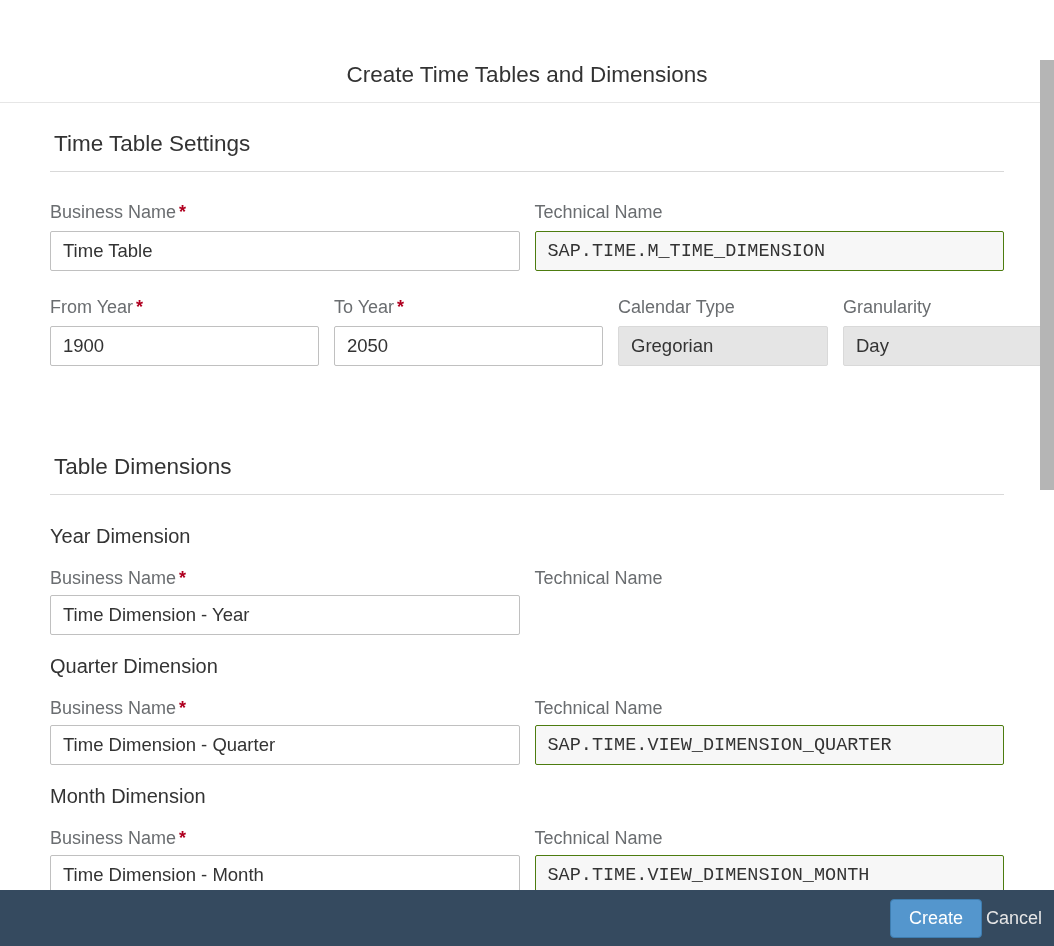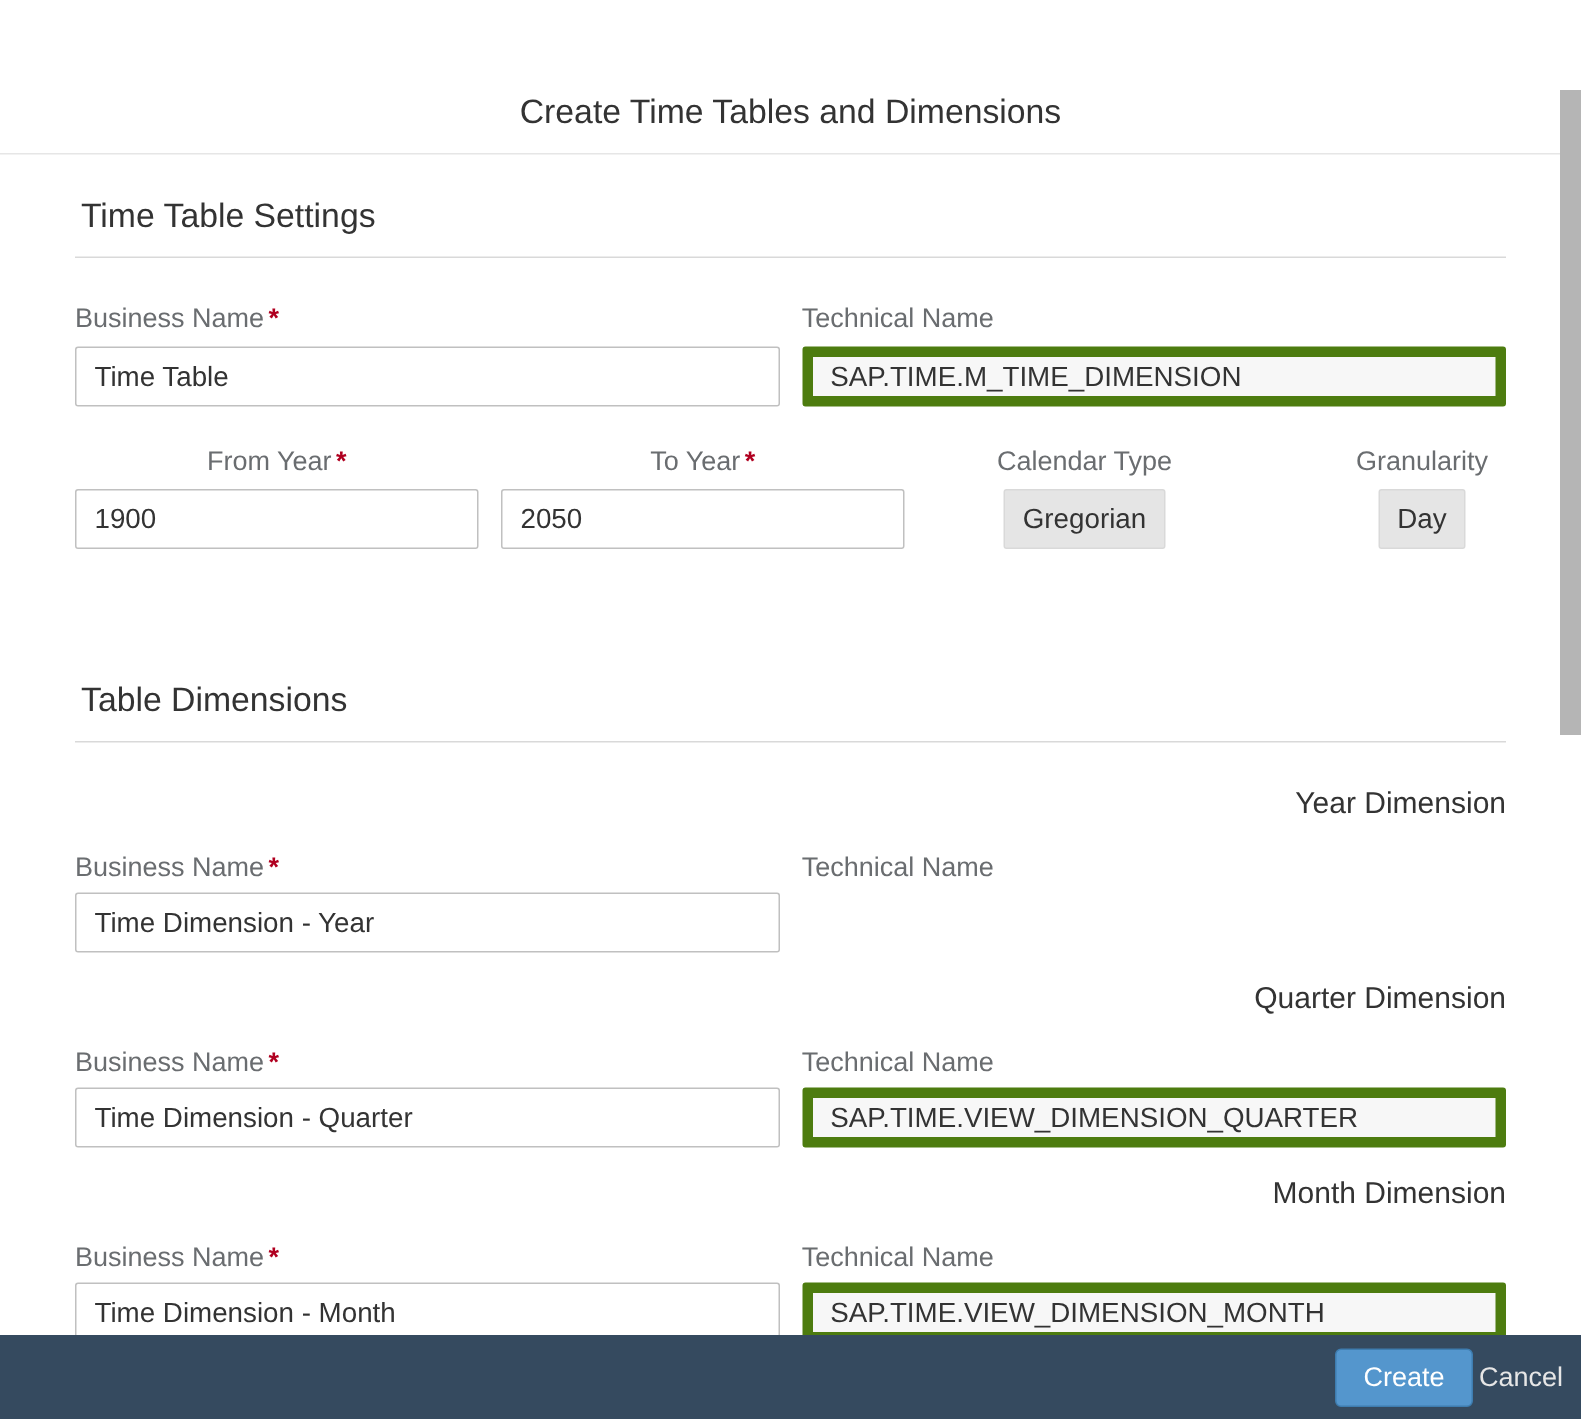--- a/index.html
+++ b/index.html
@@ -53,21 +53,21 @@
     display: flex;
     gap: 15px;
     margin-bottom: 26px;
     margin-top: 20px;
   }
   .field {
     display: flex;
     flex-direction: column;
     flex: 1;
   }
-  .field.narrow { flex: 0 0 210px; align-items: center; }
+  .field.narrow { flex: 0 0 210px; }
   .field label {
     font-size: 18px;
     color: #6a6d70;
     margin-bottom: 8px;
   }
   .req::after {
     content: "*";
     color: #b00020;
     margin-left: 3px;
     font-weight: bold;
@@ -78,37 +78,37 @@
     font-size: 18.5px;
     border: 1px solid #c0c0c0;
     border-radius: 2px;
     background: #fff;
     color: #333;
     outline: none;
   }
   .readonly-input {
     background: #f7f7f7;
     color: #333;
-    border: 7px solid #4d7c0f;
+    border: 1px solid #4d7c0f;
     display: flex;
     align-items: center;
+    font-family: Liberation Mono, monospace;
   }
   .select-input {
     background: #e5e5e5;
     color: #333;
     border: 1px solid #d9d9d9;
     display: flex;
     align-items: center;
   }
   .subheading {
     font-size: 20px;
     color: #333;
     margin: 20px 0 6px 0;
     font-weight: 400;
-    text-align: right;
   }
   .dim-block .row { margin-bottom: 16px; }
   .dim-block .field label { margin-bottom: 6px; }
 
   .dialog-footer {
     background: #354a5f;
     height: 56px;
     display: flex;
     align-items: center;
     justify-content: flex-end;

